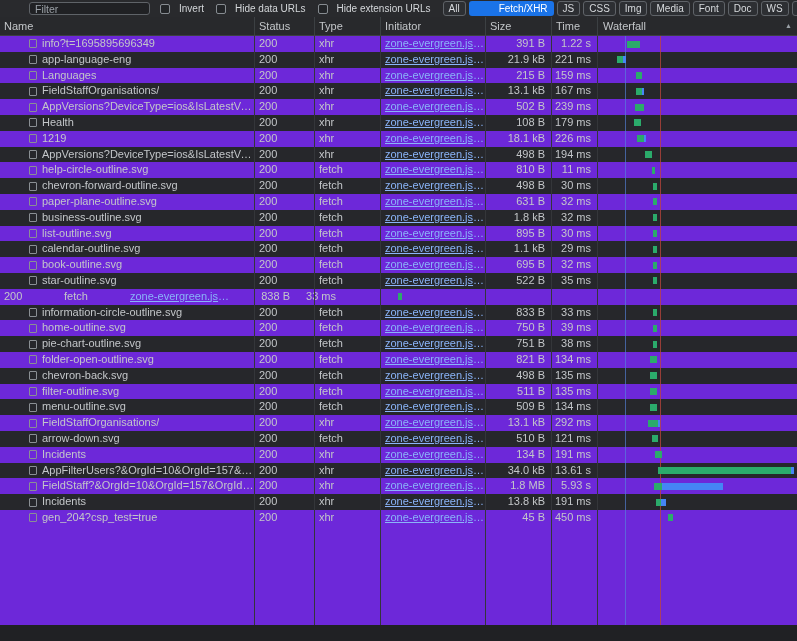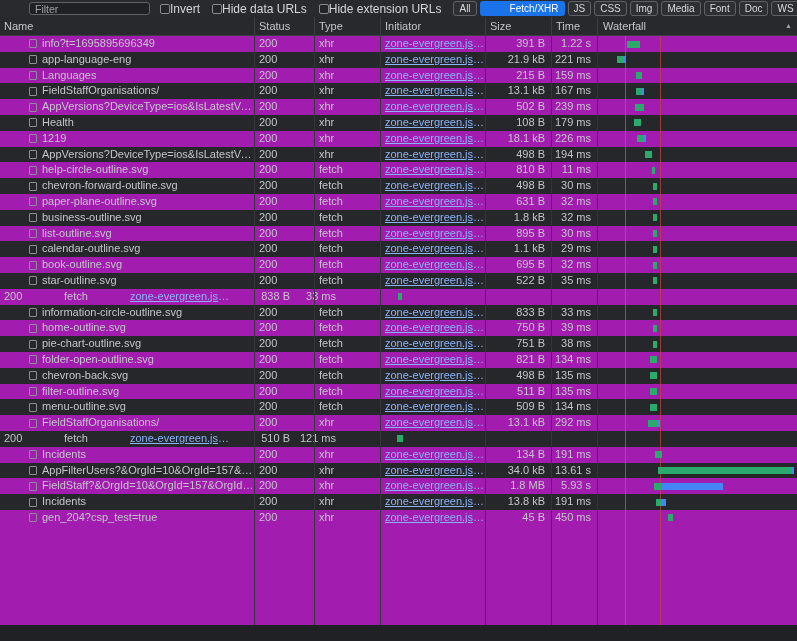--- a/index.html
+++ b/index.html
@@ -12,21 +12,21 @@
   }
   
   .trow1{height:17px;display:flex;align-items:center;gap:10px;padding-left:29px;background:#292a2d;}
   .filter-input{
     width:121px;height:13px;background:#202124;border:1px solid #5f6368;border-radius:3px;
     color:#e8eaed;font-size:10.5px;padding:0 5px;outline:none;
     font-family:"Liberation Sans",sans-serif;
   }
   .filter-input::placeholder{color:#9aa0a6;}
   .cbgroup{display:flex;align-items:center;gap:12px;}
-  .cb{display:inline-flex;align-items:center;gap:0;font-size:12px;color:#d3d6d9;white-space:nowrap;cursor:default;}
+  .cb{display:inline-flex;align-items:center;gap:9px;font-size:10px;color:#d3d6d9;white-space:nowrap;cursor:default;}
   .cbbox{width:10px;height:10px;border:1px solid #878c91;border-radius:2px;background:#222427;flex:none;}
   .chips{display:flex;gap:3px;align-items:center;margin-left:2px;}
   .chip{
     font-size:10px;line-height:11px;padding:1px 5px;border:1px solid #5f6368;border-radius:3px;
     background:#2d2f33;color:#d7dadd;cursor:pointer;white-space:nowrap;
   }
   .chip.selected{color:#fff;border-color:transparent;padding-left:29px;}
   .trow2{height:16px;display:flex;align-items:center;padding-left:33px;background:#292a2d;border-bottom:1px solid #3c4043;}
   .trow2 .cbgroup{gap:16px;}
   
@@ -37,21 +37,21 @@
   .sort{position:absolute;right:5px;top:5px;font-size:7px;color:#9aa0a6;}
   
   .c-name{width:255px;}
   .c-status{width:60px;}
   .c-type{width:66px;}
   .c-init{width:105px;text-align:right;}
   .c-size{width:66px;}
   .c-time{width:46px;text-align:right;}
   .c-wf{width:199px;}
   
-  .gbody{position:relative;height:589px;background:#a21caf;overflow:hidden;}
+  .gbody{position:relative;height:589px;background:#6d28d9;overflow:hidden;}
   .nrow{display:flex;height:15.8px;line-height:15.8px;font-size:11px;color:#c3c6c9;}
   .nrow.even{background:#26272b;}
   .cell{height:100%;overflow:hidden;white-space:nowrap;}
   .c-name.cell{padding-left:29px;display:flex;align-items:center;gap:5px;}
   .doc-icon{width:8px;height:9px;border:1px solid #8a8f94;border-radius:1px;flex:none;background:transparent;}
   .ntext{overflow:hidden;text-overflow:ellipsis;}
   .c-status.cell,.c-type.cell{padding-left:4px;}
   .c-init.cell{padding-left:4px;}
   .ilink{color:#8ab4f8;text-decoration:underline;cursor:pointer;display:inline-block;max-width:100%;overflow:hidden;text-overflow:ellipsis;}
   .c-size.cell,.c-time.cell{padding-right:7px;text-align:right;}
@@ -515,20 +515,24 @@
           <div class="cell c-size">13.1 kB</div>
           <div class="cell c-time">292 ms</div>
           <div class="cell c-wf">
             <span class="wfbar" style="left: 50px;">
               <span class="seg" style="width: 10px; background: rgb(43, 171, 107);"></span>
               <span class="seg" style="width: 2px; background: rgb(69, 133, 245);"></span>
             </span>
           </div>
         </div>
         <div class="nrow even">
+          <div class="cell c-name">
+            <span class="doc-icon"></span>
+            <span class="ntext">arrow-down.svg</span>
+          </div>
           <div class="cell c-status">200</div>
           <div class="cell c-type">fetch</div>
           <div class="cell c-init"><a class="ilink">zone-evergreen.js:1042</a></div>
           <div class="cell c-size">510 B</div>
           <div class="cell c-time">121 ms</div>
           <div class="cell c-wf">
             <span class="wfbar" style="left: 54px;">
               <span class="seg" style="width: 6px; background: rgb(43, 171, 107);"></span>
             </span>
           </div>

